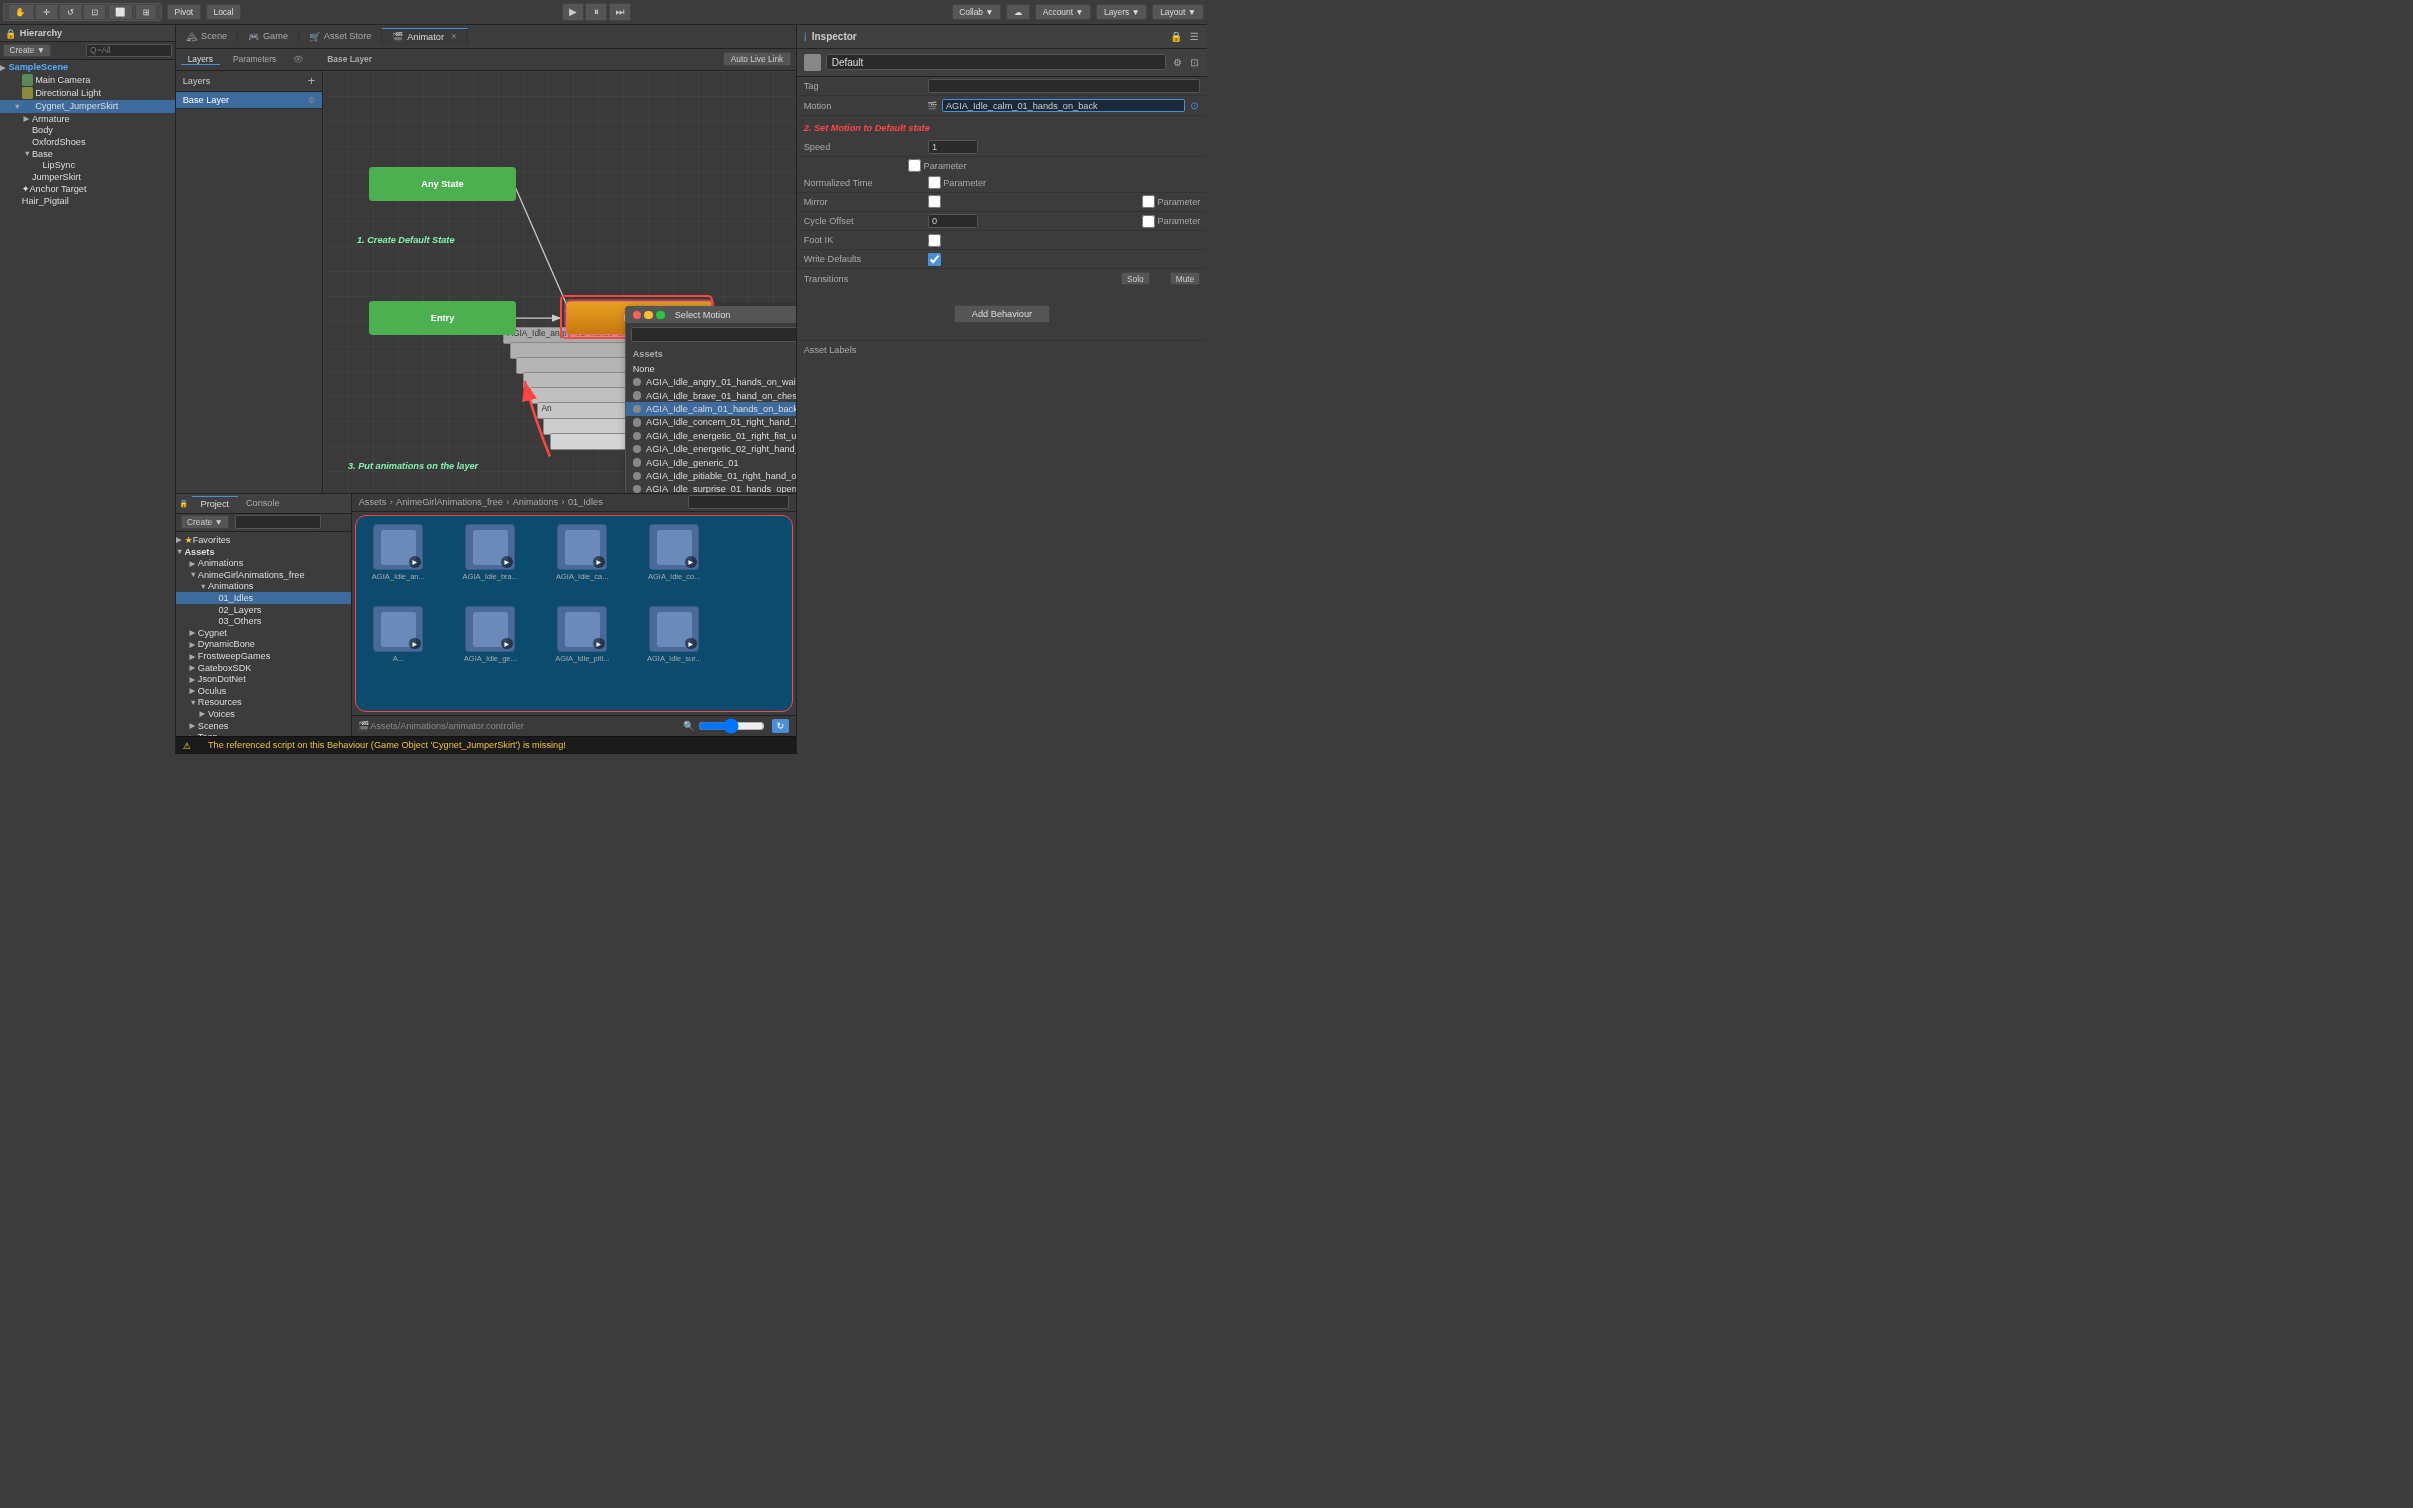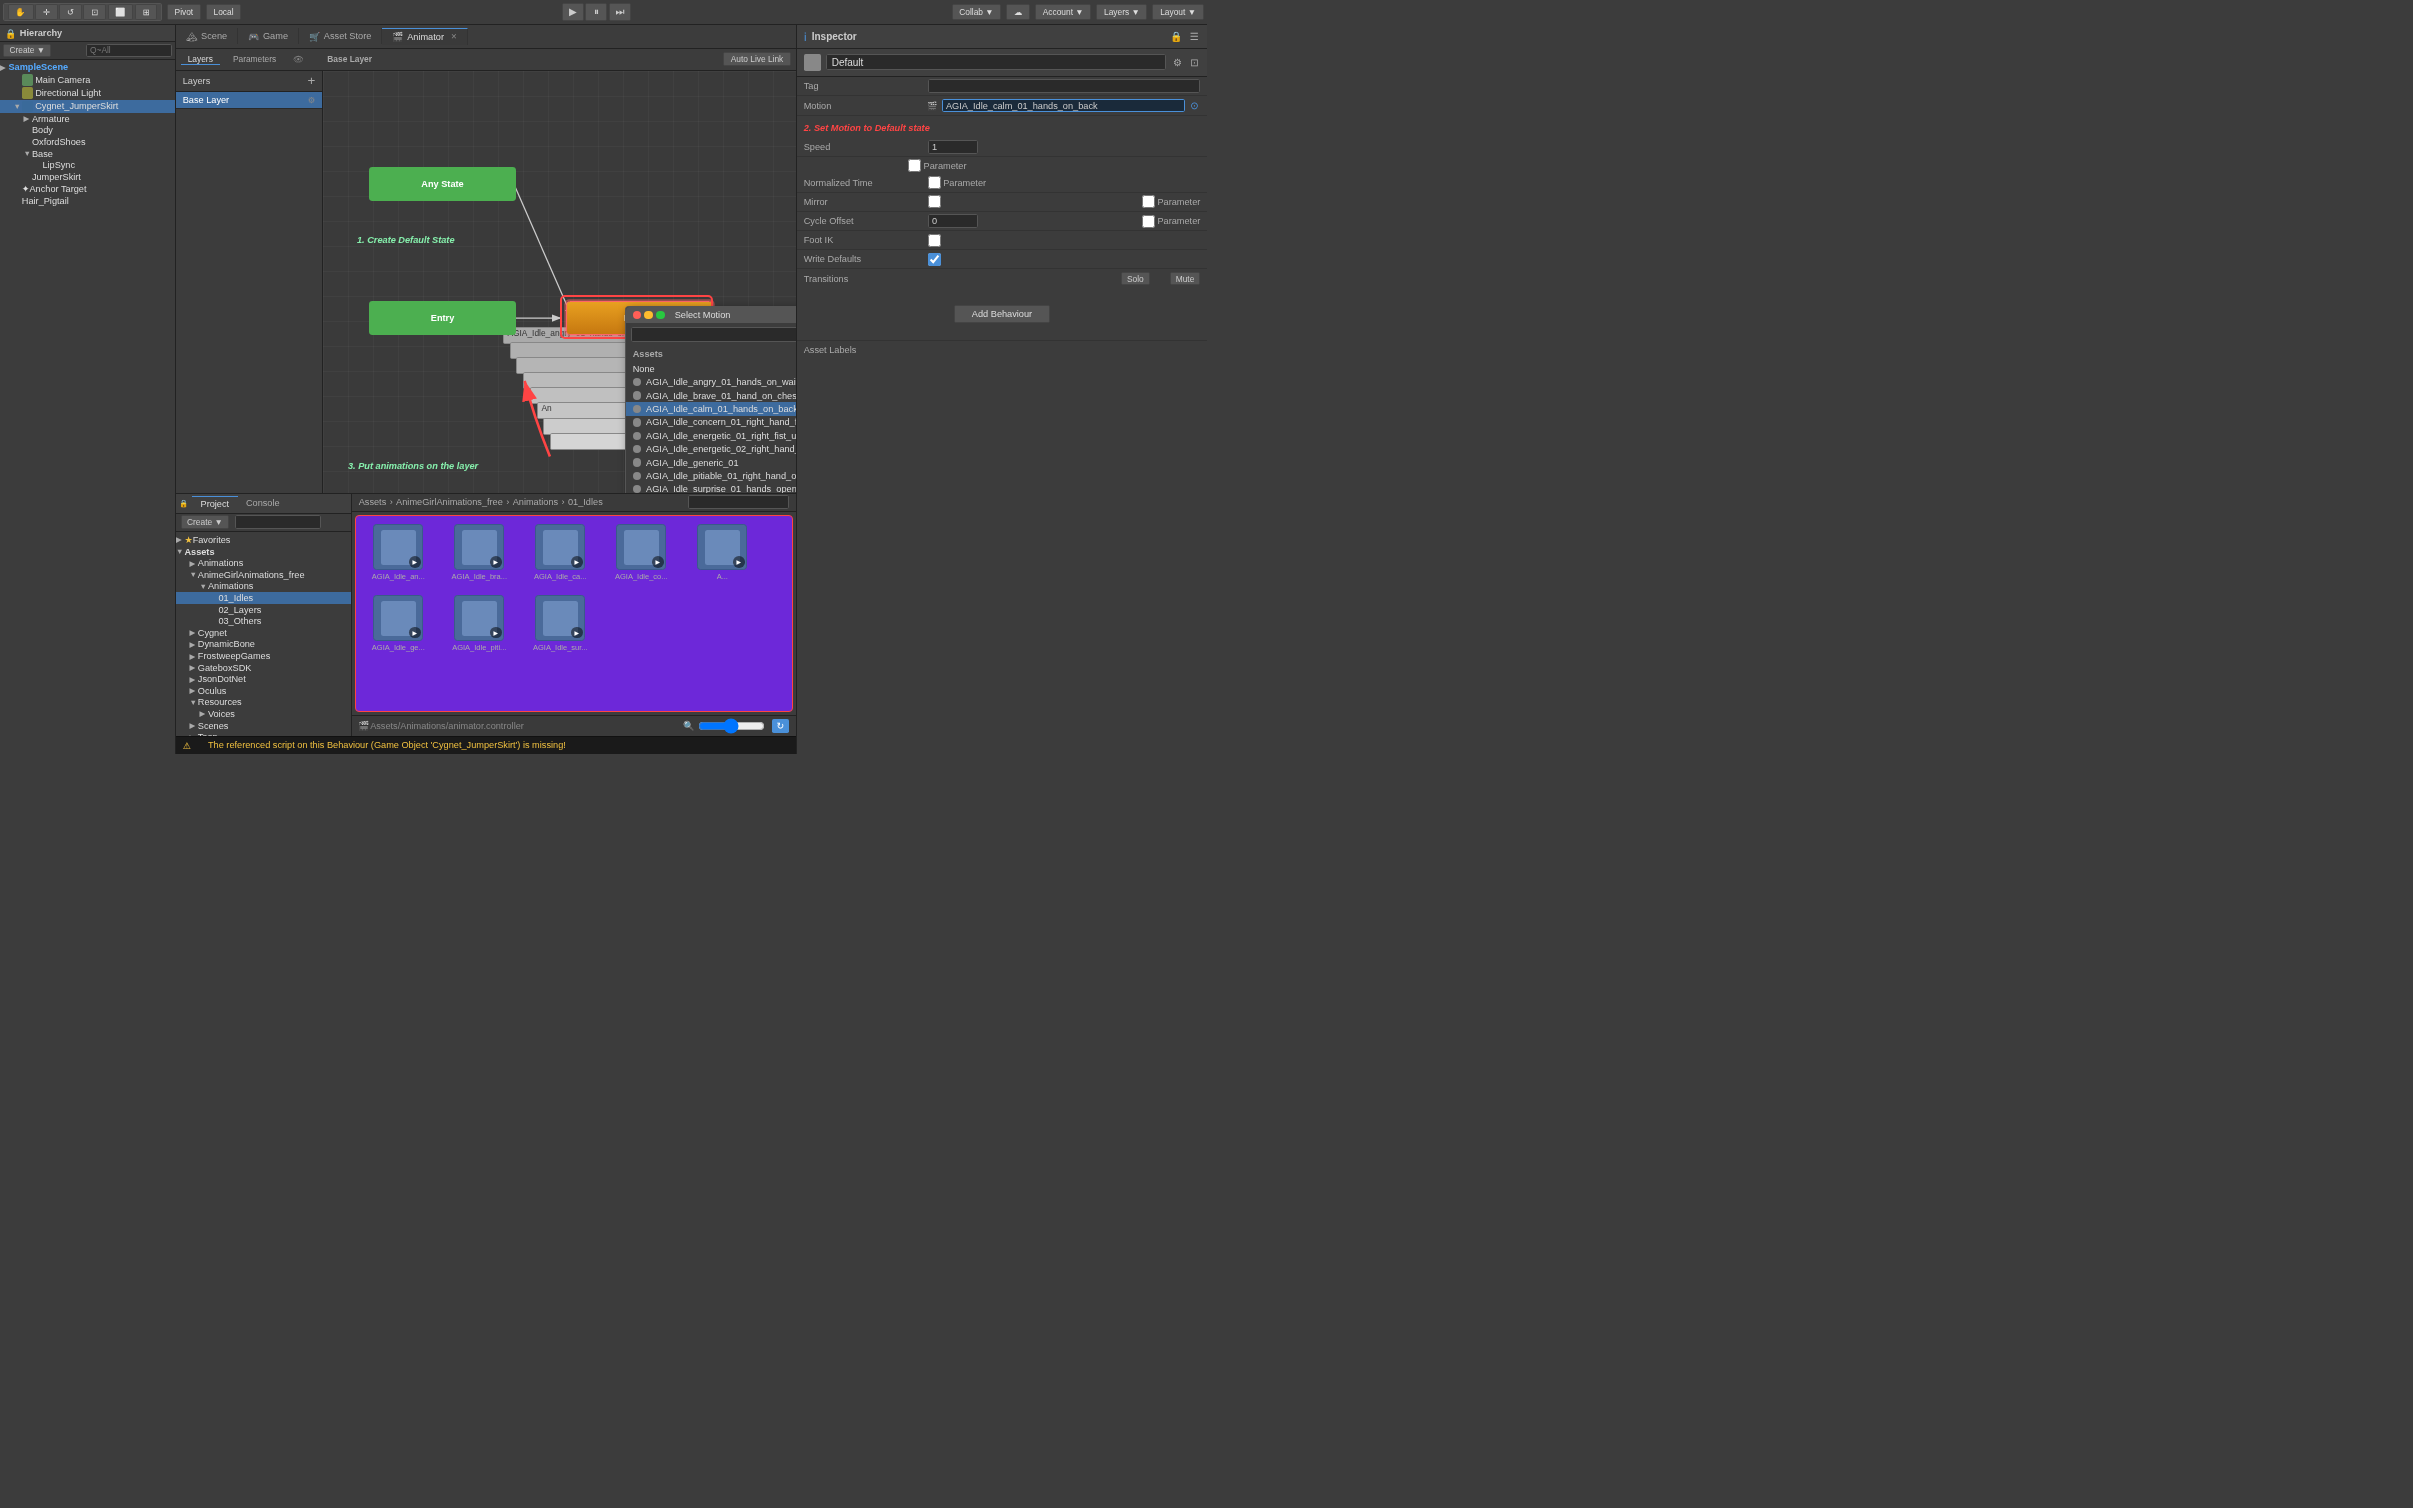--- a/index.html
+++ b/index.html
@@ -127,21 +127,21 @@
     .project-tabs-row { display: flex; align-items: center; background: #404040; border-bottom: 0.8px solid #222; height: 20px; }
     .proj-tab { padding: 1.7px 8.4px; cursor: pointer; font-size: 9.2px; color: #aaa; }
     .proj-tab.active { color: #ddd; border-top: 1.7px solid #4a90d9; }
     .project-tree { flex: 1; overflow-y: auto; padding: 1.7px 0; }
     .proj-create-row { padding: 1.7px 5px; border-bottom: 0.8px solid #222; }
 
     
     .assets-browser { flex: 1; display: flex; flex-direction: column; }
     .assets-path { display: flex; align-items: center; background: #3a3a3a; border-bottom: 0.8px solid #222; padding: 1.7px 6.7px; gap: 3.4px; font-size: 8.4px; color: #aaa; }
     .assets-path span { cursor: pointer; }
-    .assets-grid { flex: 1; display: flex; flex-wrap: wrap; gap: 14px; padding: 8.4px; overflow-y: auto; align-content: flex-start; background: #6d28d9; border: 1.7px solid #ff4444; margin: 3.4px; border-radius: 4px; }
+    .assets-grid { flex: 1; display: flex; flex-wrap: wrap; gap: 25px; padding: 8.4px; overflow-y: auto; align-content: flex-start; background: #0c4a6e; border: 1.7px solid #ff4444; margin: 3.4px; border-radius: 11px; }
     .asset-item { display: flex; flex-direction: column; align-items: center; width: 67px; cursor: pointer; }
     .asset-thumb { width: 50px; height: 46px; background: #4a6a9a; border-radius: 3.4px; display: flex; align-items: center; justify-content: center; position: relative; border: 0.8px solid #3a5a8a; }
     .asset-thumb-inner { width: 35px; height: 35px; background: #6a8aba; border-radius: 2.5px; }
     .asset-play { position: absolute; bottom: 1.7px; right: 1.7px; width: 11.7px; height: 11.7px; background: rgba(0,0,0,0.5); border-radius: 50%; display: flex; align-items: center; justify-content: center; font-size: 5.9px; color: #fff; }
     .asset-label { font-size: 7.5px; color: #aaa; text-align: center; margin-top: 1.7px; word-break: break-all; }
     .assets-footer { display: flex; align-items: center; padding: 1.7px 6.7px; border-top: 0.8px solid #222; background: #3a3a3a; font-size: 8.4px; color: #888; }
     .search-assets { background: #2a2a2a; border: 0.8px solid #555; color: #ccc; padding: 0.8px 5px; font-size: 8.4px; border-radius: 1.7px; width: 101px; margin-left: auto; }
 
     
     .status-bar { height: 18.4px; background: #1a1a1a; display: flex; align-items: center; padding: 0 6.7px; border-top: 0.8px solid #111; color: #f0c040; font-size: 8.4px; }

